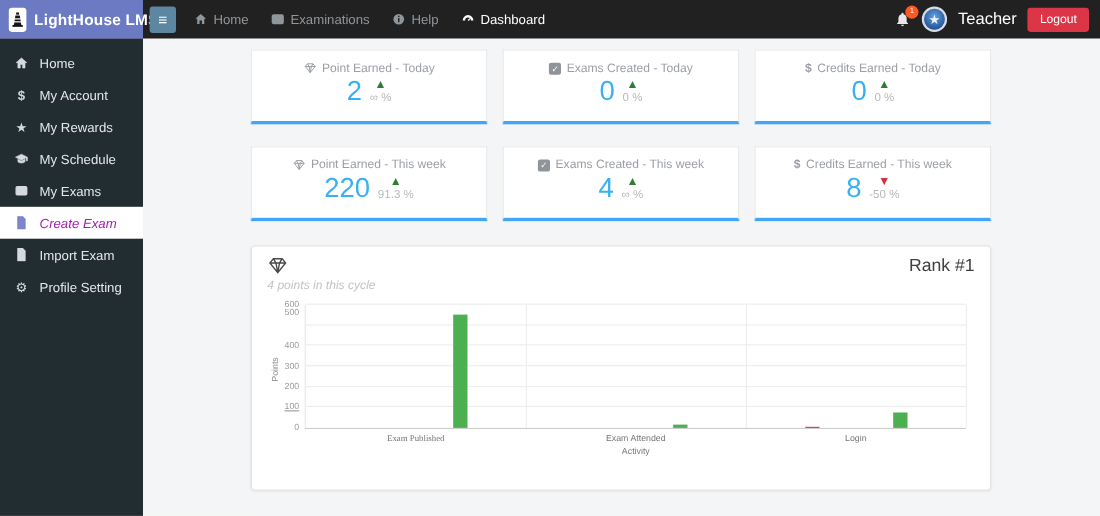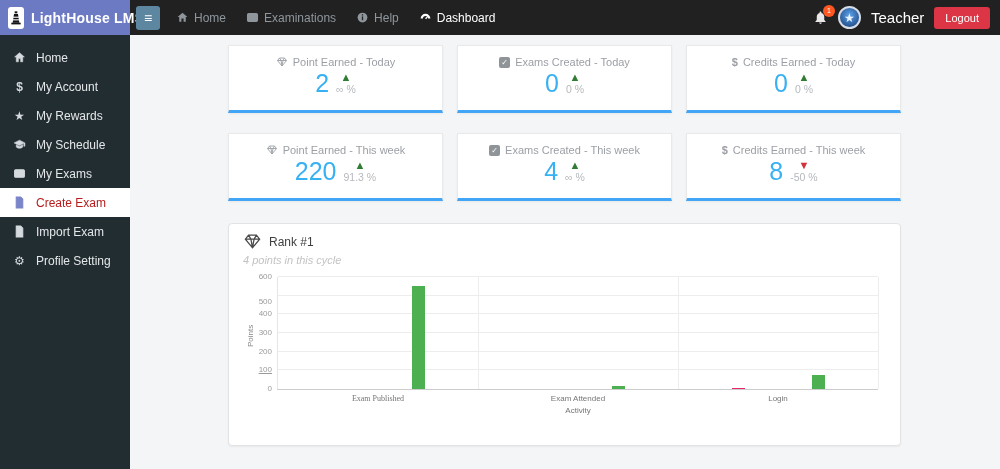--- a/index.html
+++ b/index.html
@@ -22,39 +22,39 @@
   .badge { position:absolute; top:-5px; right:-7px; min-width:12px; height:12px; border-radius:50%; background:#ff5722; color:#fff; font-size:7px; line-height:12px; text-align:center; padding:0 2px; }
   .avatar { width:23px; height:23px; border-radius:50%; background:radial-gradient(circle at 50% 38%,#5ea2e8,#123a75); border:2px solid #d7dde6; display:flex; align-items:center; justify-content:center; color:#eaf4ff; font-size:12px; line-height:1; cursor:pointer; }
   .user-name { color:#fff; font-size:15px; }
   .logout-btn { background:#dc3545; color:#fff; border:none; border-radius:3px; font-size:11px; padding:5px 11px; cursor:pointer; font-family:inherit; }
 
   
   .sidebar { position:absolute; top:35px; left:0; bottom:0; width:130px; background:#222d32; padding-top:8px; }
   .side-item { height:29px; display:flex; align-items:center; gap:9px; padding-left:12px; color:#e4e7e9; font-size:12px; cursor:pointer; }
   .side-item .sicon { width:15px; text-align:center; font-size:12px; color:#d5dade; display:inline-flex; justify-content:center; }
   .side-item svg { width:13px; height:13px; fill:currentColor; stroke:currentColor; }
-  .side-item.active { background:#ffffff; color:#b91c1c; }
+  .side-item.active { background:#ffffff; color:#a21caf;font-style:italic; }
   .side-item.active .sicon { color:#7b85c9; }
 
   
   .main { position:absolute; top:35px; left:130px; right:0; bottom:0; background:#f4f5f6; overflow:hidden; }
   .cards { width:673px; margin:10px 0 0 98px; display:grid; grid-template-columns:repeat(3,1fr); gap:20px 14px; }
   .stat-card { background:#fff; height:68px; border:1px solid #e9e9e9; border-bottom:3px solid #42a5f5; box-shadow:0 1px 2px rgba(0,0,0,.06); text-align:center; padding-top:10px; }
   .stat-title { font-size:11px; color:#9b9fa5; display:flex; align-items:center; justify-content:center; gap:5px; }
   .stat-title svg { width:12px; height:12px; }
   .check-icon { width:11px; height:11px; background:#8f9499; color:#fff; font-size:8px; line-height:11px; border-radius:2px; display:inline-block; }
   .stat-value-row { display:flex; align-items:center; justify-content:center; gap:7px; margin-top:3px; }
   .stat-value { font-size:25px; color:#38b1f2; line-height:1; }
   .trend-wrap { display:flex; flex-direction:column; align-items:center; line-height:1; }
   .trend { font-size:11px; }
   .pct { font-size:10.5px; color:#b5b9bd; margin-top:1px; white-space:nowrap; }
 
   
   .rank-card { width:673px; height:223px; margin:22px 0 0 98px; background:#fff; border:1px solid #e3e3e3; border-radius:4px; box-shadow:0 1px 2px rgba(0,0,0,.05); padding:8px 14px; position:relative; }
-  .rank-title { display:flex; align-items:center; gap:7px; font-size:12px; color:#3f3f3f; }
+  .rank-title { display:flex; align-items:center; gap:7px; font-size:16px; color:#3f3f3f;justify-content:space-between; }
   .rank-title svg { width:19px; height:19px; color:#4a4a4a; }
   .rank-subtitle { font-size:11px; color:#c3c3c3; font-style:italic; margin-top:3px; }
   .legend { display:flex; align-items:center; justify-content:center; gap:16px; margin-top:11px; }
   .legend-item { display:flex; align-items:center; gap:6px; font-size:9px; color:#6e6e6e; cursor:pointer; }
   .legend-swatch { width:23px; height:8px; display:inline-block; }
 
   .chart { position:relative; height:150px; margin-top:5px; }
   .plot { position:absolute; left:34px; right:8px; top:6px; height:113px; border-bottom:1px solid #cccccc; border-left:1px solid #e6e6e6; }
   .gridline { position:absolute; left:0; right:0; height:1px; background:#ededed; }
   .vline { position:absolute; top:0; bottom:0; width:1px; background:#ededed; }
@@ -298,21 +298,21 @@
       <span class="ytick" style="bottom: -4px;">0</span>
           <div class="gridline" style="bottom: 18.6667px;"></div>
           <span class="ytick" style="bottom: 14.6667px; text-decoration: underline;">100</span>
           <div class="gridline" style="bottom: 37.3333px;"></div>
           <span class="ytick" style="bottom: 33.3333px;">200</span>
           <div class="gridline" style="bottom: 56px;"></div>
           <span class="ytick" style="bottom: 52px;">300</span>
           <div class="gridline" style="bottom: 74.6667px;"></div>
           <span class="ytick" style="bottom: 70.6667px;">400</span>
           <div class="gridline" style="bottom: 93.3333px;"></div>
-          <span class="ytick" style="bottom: 83px; margin-top: 40px;">500</span>
+          <span class="ytick" style="bottom: 101px; margin-top: 40px;">500</span>
           <div class="gridline" style="bottom: 112px;"></div>
           <span class="ytick" style="bottom: 108px;">600</span>
           <span class="xtick" style="left: 0%; font-family: Liberation Serif, serif;">Exam Published</span>
           <div class="vline" style="left: 33.3333%;"></div>
           <span class="xtick" style="left: 33.3333%;">Exam Attended</span>
           <div class="vline" style="left: 66.6667%;"></div>
           <span class="xtick" style="left: 66.6667%;">Login</span>
           <div class="vline" style="left: 100%;"></div>
           <div class="bar" style="left: 453.5px; height: 1px; background: rgb(232, 39, 101);"></div>
           <div class="bar" style="left: 133.5px; height: 103px; background: rgb(76, 175, 80);"></div>

